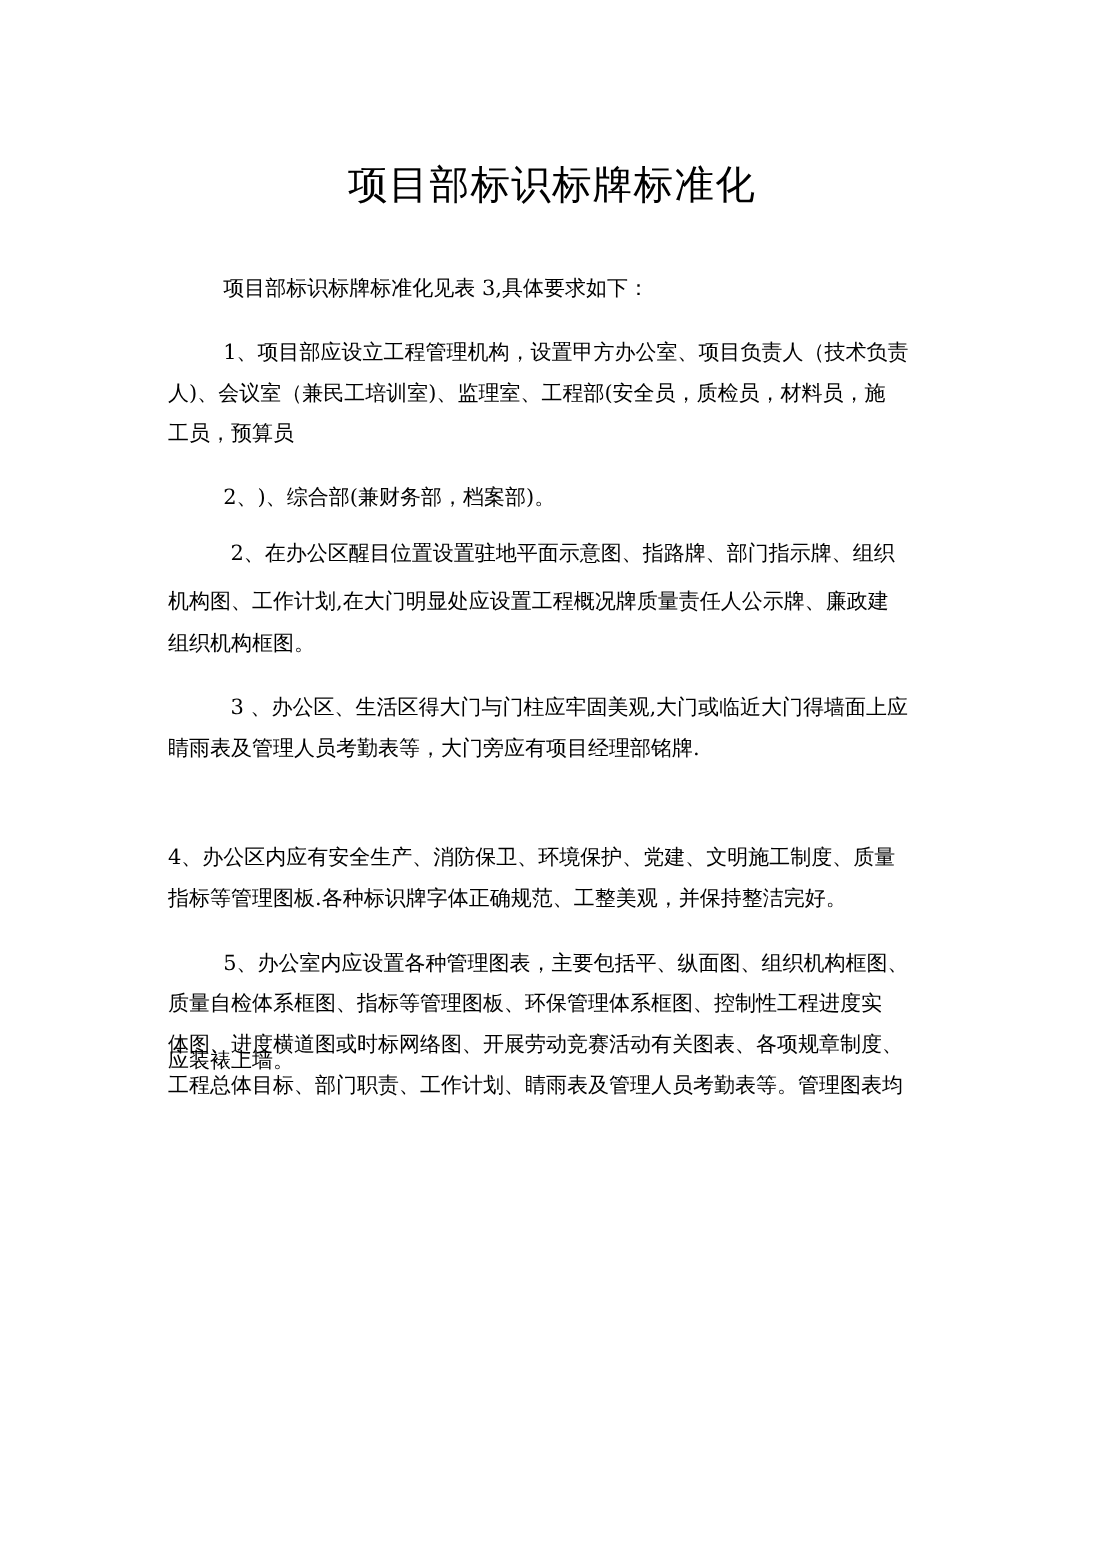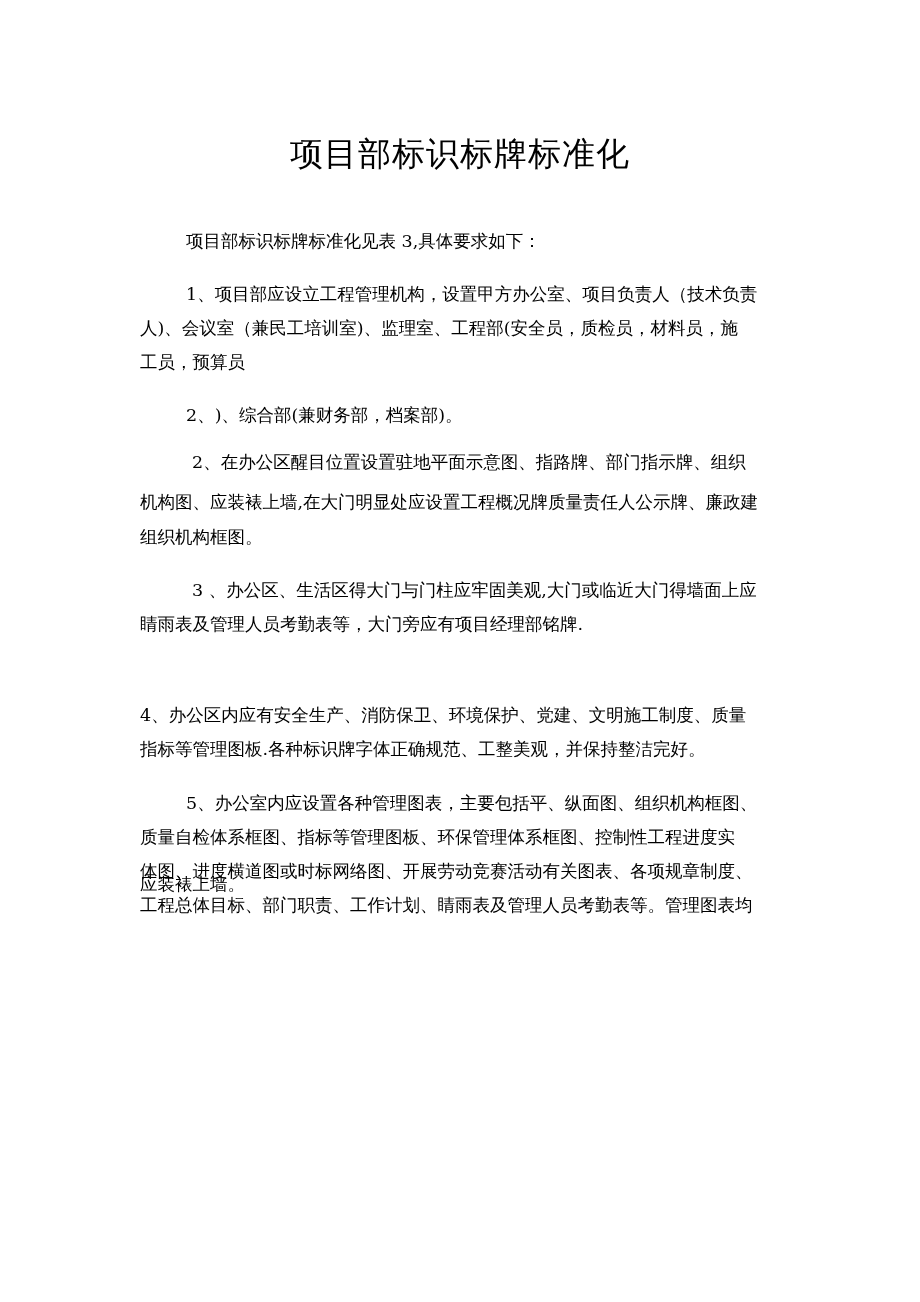--- a/index.html
+++ b/index.html
@@ -77,21 +77,21 @@
       <p class="line" style="top:316px;">人)、会议室（兼民工培训室)、监理室、工程部(安全员，质检员，材料员，施</p>
       <p class="line" style="top:350px;">工员，预算员</p>
     </div>
 
     <div>
       <p class="line indent" style="top:403px;">2、)、综合部(兼财务部，档案部)。</p>
     </div>
 
     <div>
       <p class="line indent2" style="top:431px;margin-top:19px;">2、在办公区醒目位置设置驻地平面示意图、指路牌、部门指示牌、组织</p>
-      <p class="line" style="top:490px;">机构图、应装裱上墙,在大门明显处应设置工程概况牌质量责任人公示牌、廉政建</p>
+      <p class="line" style="top:490px;">机构图、工作计划,在大门明显处应设置工程概况牌质量责任人公示牌、廉政建</p>
       <p class="line" style="top:525px;">组织机构框图。</p>
     </div>
 
     <div>
       <p class="line indent2" style="top:578px;text-align:right;">3 、办公区、生活区得大门与门柱应牢固美观,大门或临近大门得墙面上应</p>
       <p class="line" style="top:612px;">睛雨表及管理人员考勤表等，大门旁应有项目经理部铭牌.</p>
     </div>
 
     <div>
       <p class="line" style="top:703px;">4、办公区内应有安全生产、消防保卫、环境保护、党建、文明施工制度、质量</p>

